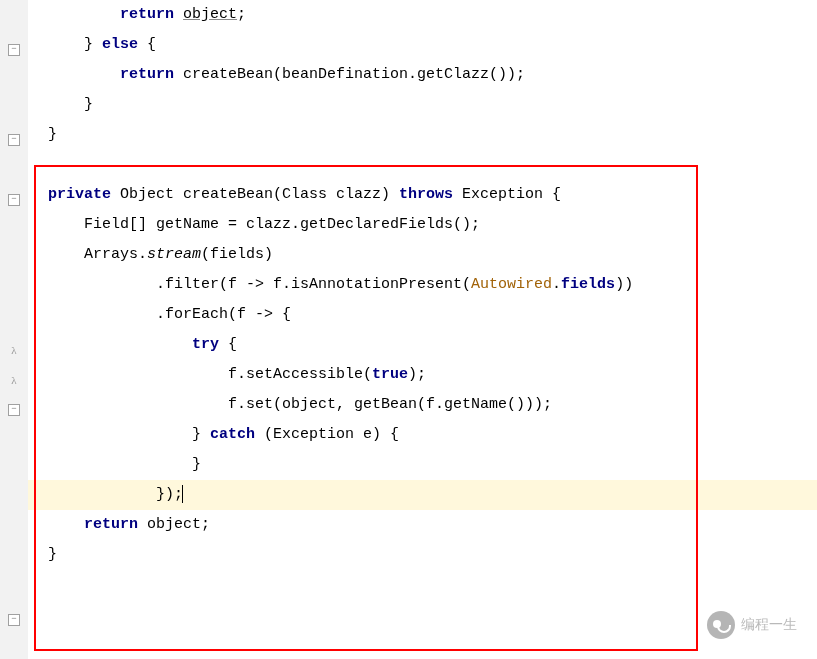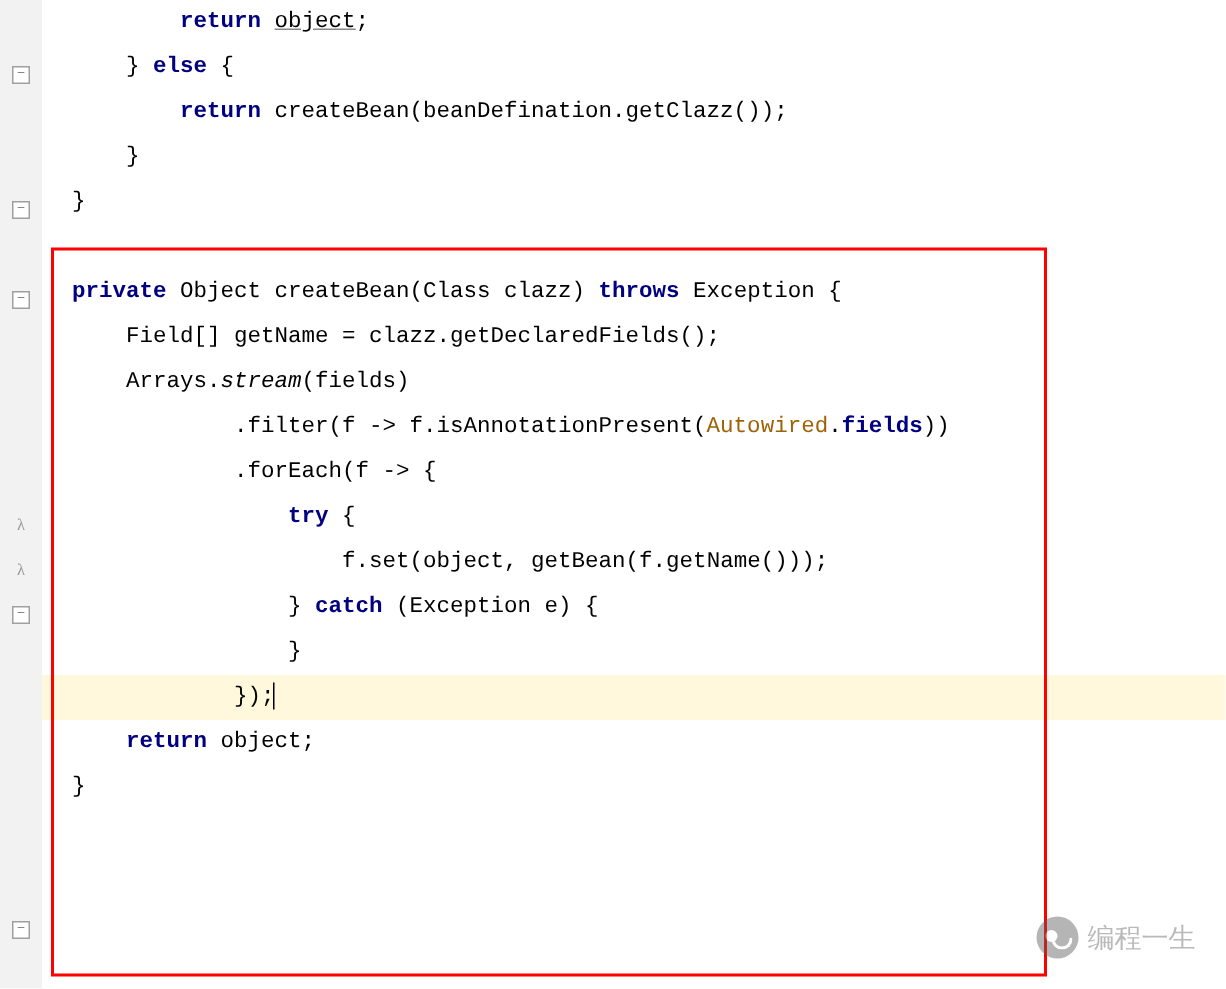--- a/index.html
+++ b/index.html
@@ -125,21 +125,21 @@
     content:"";
     width:10px;height:6px;
     border:2px solid #fff;
     border-top:none;
     border-radius:0 0 8px 8px;
     position:absolute;
     right:4px; bottom:6px;
   }
   .wm-text {
     font-family: Liberation Serif, serif;
-    font-size: 18px;
+    font-size: 14px;
     color: #666666;
   }
 </style>
 </head>
 <body>
 
 <div class="editor">
 
   <div class="gutter">
     <div class="gutter-mark" style="top:35px">
@@ -186,20 +186,21 @@
 
     <div class="line">    Arrays.<span class="ital">stream</span>(fields)</div>
 
     <div class="line">            .filter(f -&gt; f.isAnnotationPresent(<span class="cls">Autowired</span>.<span class="kw">fields</span>))</div>
 
     <div class="line">            .forEach(f -&gt; {</div>
 
     <div class="line">                <span class="kw">try</span> {</div>
 
 
+    <div class="line">                    f.setAccessible(<span class="kw">true</span>);</div>
 
     <div class="line">                    f.set(<span>object</span>, getBean(f.getName()));</div>
 
     <div class="line">                } <span class="kw">catch</span> (Exception e) {</div>
 
 
     <div class="line">                }</div>
 
     <div class="line hl">            });<span class="caret"></span></div>
 

